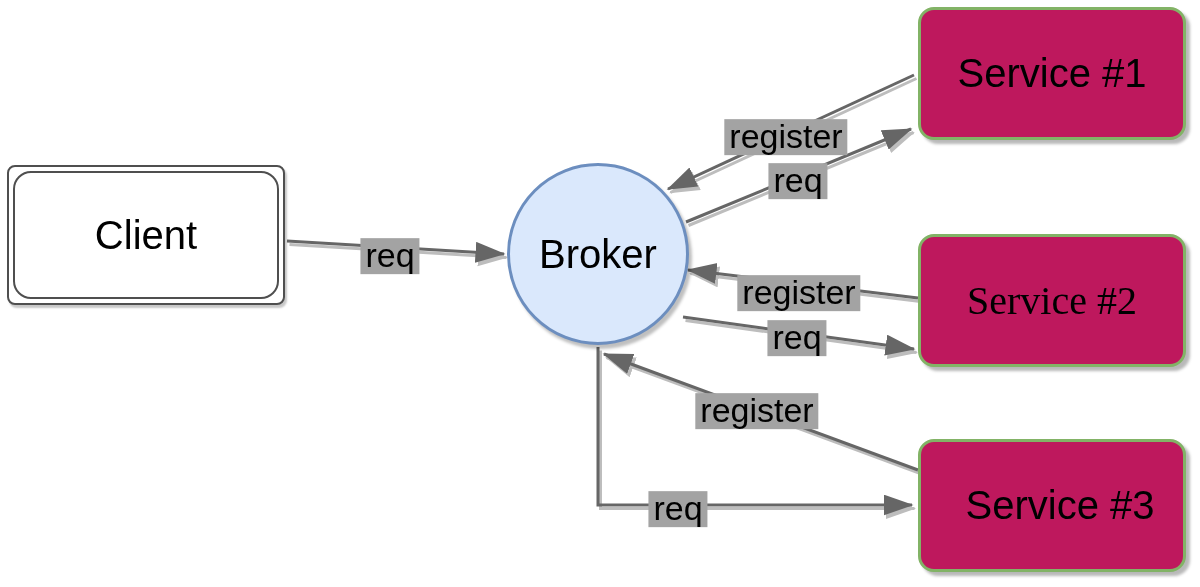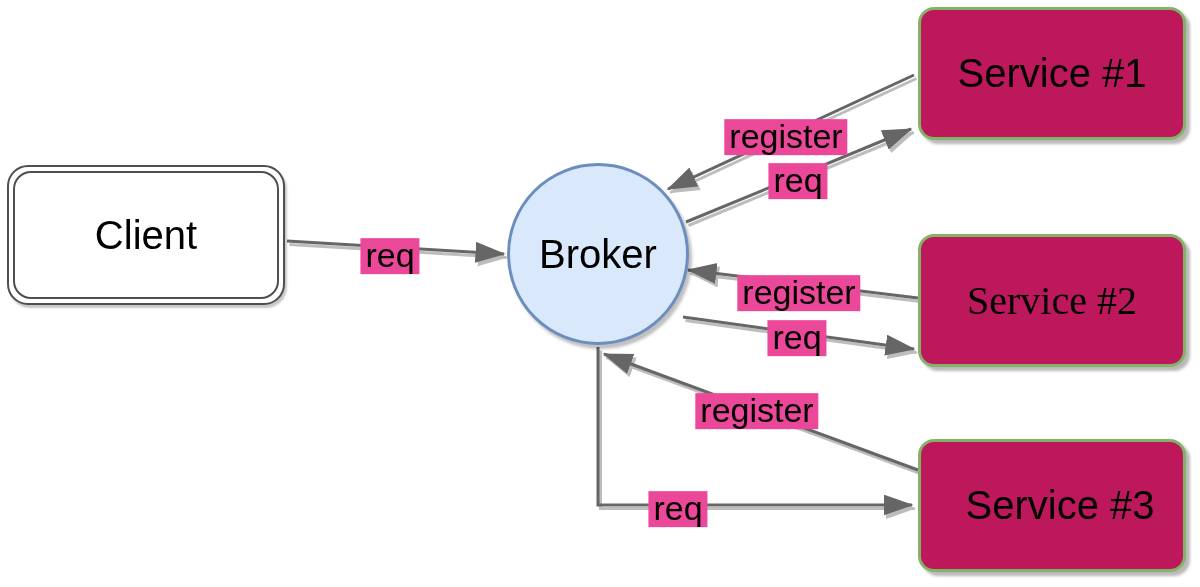--- a/index.html
+++ b/index.html
@@ -24,21 +24,21 @@
     font-size: 40px;
     color: #000000;
     box-sizing: border-box;
     white-space: nowrap;
   }
   .client {
     left: 7px; top: 165px;
     width: 278px; height: 140px;
     background: #ffffff;
     border: 2px solid #4f4f4f;
-    border-radius: 21px;
+    border-radius: 8px;
     box-shadow: 2px 3px 2px rgba(0,0,0,0.22);
   }
   .client::before {
     content: "";
     position: absolute;
     left: 4px; right: 4px; top: 4px; bottom: 4px;
     border: 2px solid #4f4f4f;
     border-radius: 18px;
     pointer-events: none;
   }
@@ -58,21 +58,21 @@
     border: 3px solid #82b366;
     border-radius: 16px;
     box-shadow: 4px 4px 3px rgba(0,0,0,0.28);
   }
   .service1 { top: 7px; }
   .service2 { top: 234px; font-family: Liberation Serif, serif; }
   .service3 { top: 439px; padding-left: 16px; }
   .edge-label {
     position: absolute;
     transform: translate(-50%, -50%);
-    background: #ec4899;
+    background: #a3a3a3;
     color: #000000;
     font-size: 34px;
     line-height: 1.05;
     padding: 0 5px;
     white-space: nowrap;
   }
 </style>
 </head>
 <body>
 

